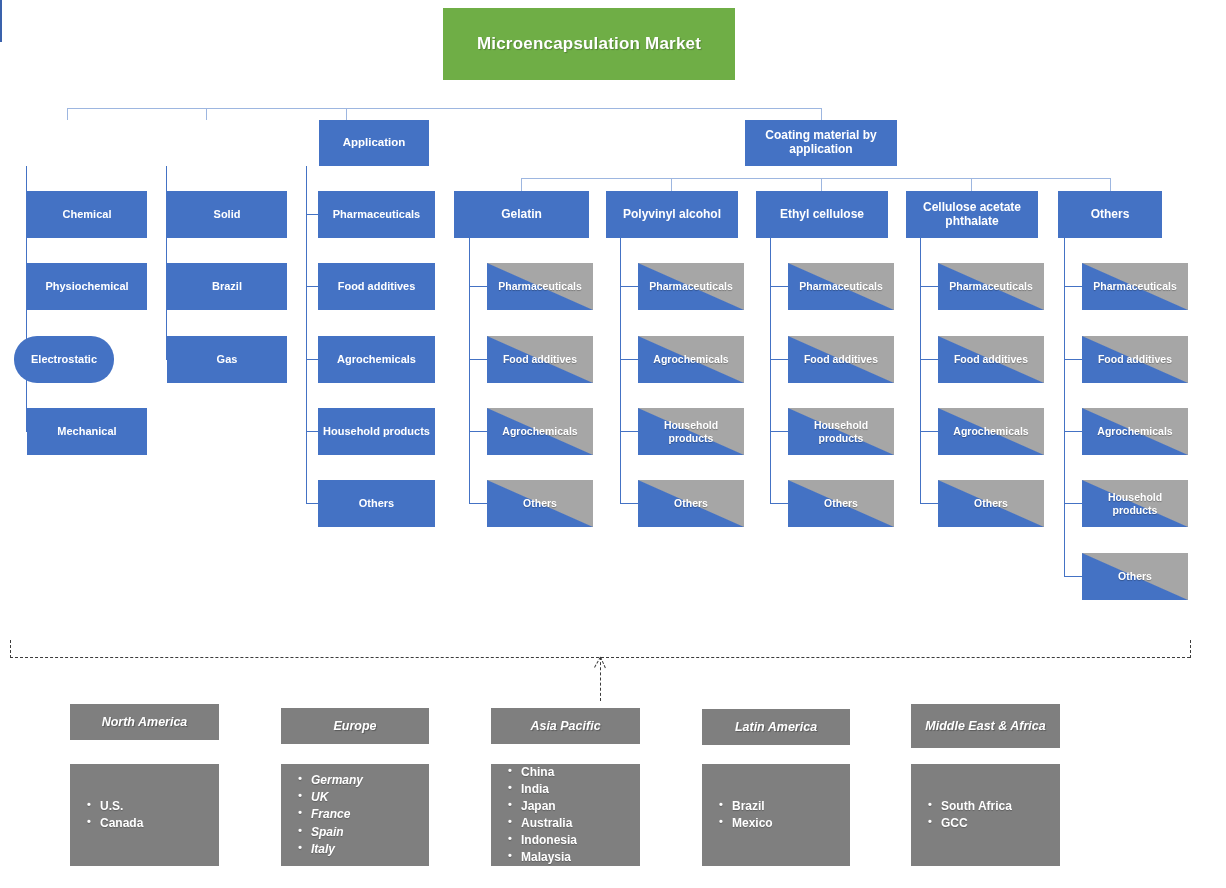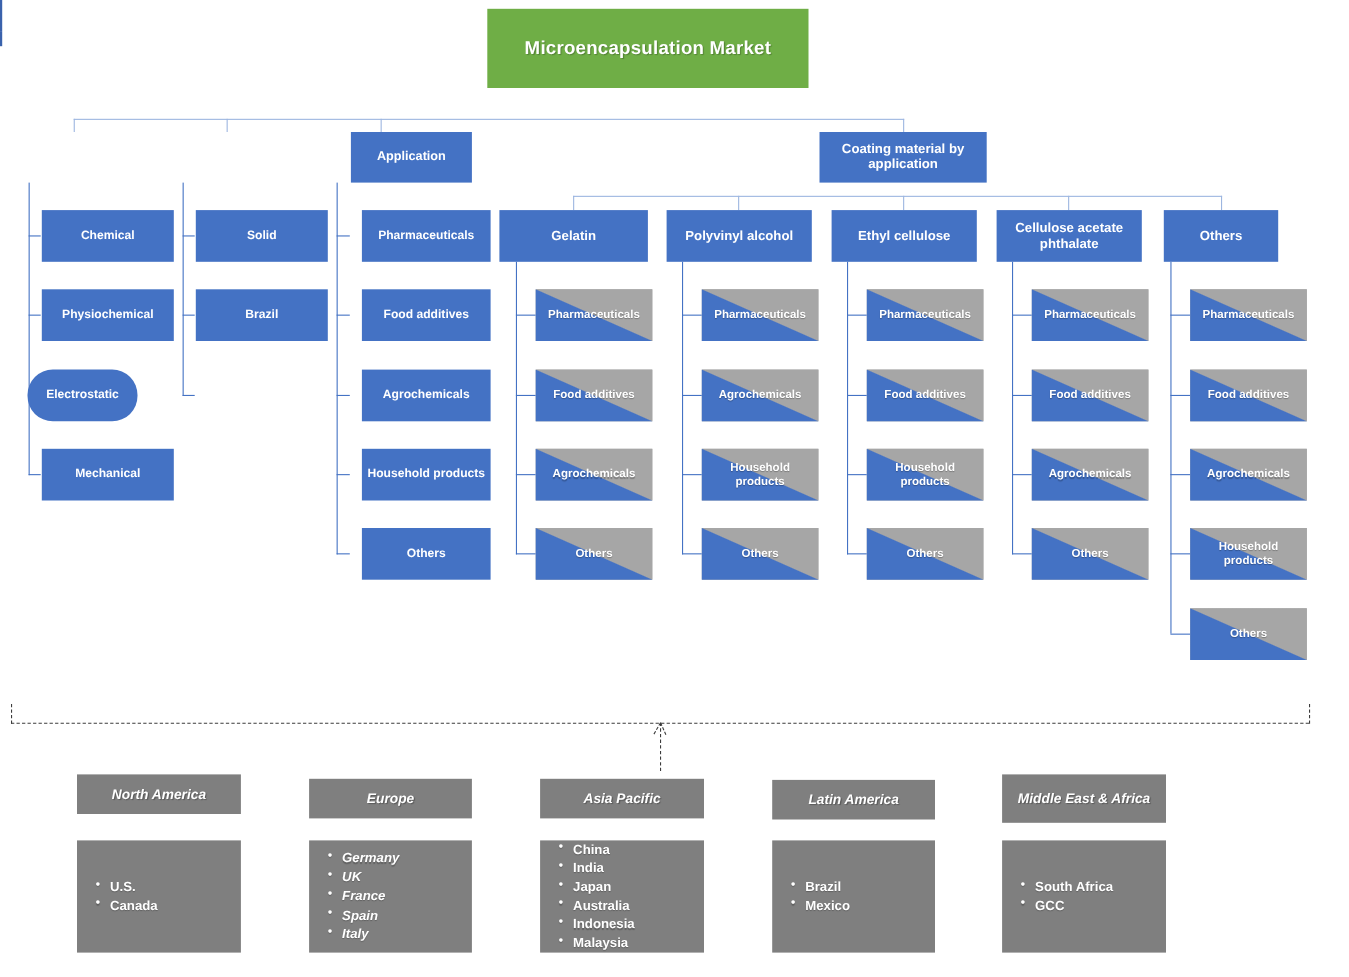--- a/index.html
+++ b/index.html
@@ -44,21 +44,20 @@
   
   .cat-box {
     background: #4472C4;
     font-size: 11.5px;
   }
 
   
   .leaf-box {
     background: #4472C4;
     font-size: 11px;
-    margin-left: 11px;
   }
 
   
   .coat-box {
     background: #4472C4;
     font-size: 12px;
   }
 
   
   .split-box {
@@ -192,20 +191,23 @@
   <div class="line-h" style="left:166px; top:214px; width:11px;"></div>
   <div class="line-h" style="left:166px; top:286px; width:11px;"></div>
   <div class="line-h" style="left:166px; top:359px; width:11px;"></div>
 
   <div class="node leaf-box" style="left:167px; top:191px; width:120px; height:47px;">
     <span>Solid</span>
   </div>
   <div class="node leaf-box" style="left:167px; top:263px; width:120px; height:47px;">
     <span>Brazil</span>
   </div>
+  <div class="node leaf-box" style="left:167px; top:336px; width:120px; height:47px;">
+    <span>Gas</span>
+  </div>
 
   <div class="line-v" style="left:306px; top:166px; height:338px;"></div>
   <div class="line-h" style="left:306px; top:214px; width:12px;"></div>
   <div class="line-h" style="left:306px; top:286px; width:12px;"></div>
   <div class="line-h" style="left:306px; top:359px; width:12px;"></div>
   <div class="line-h" style="left:306px; top:431px; width:12px;"></div>
   <div class="line-h" style="left:306px; top:503px; width:12px;"></div>
 
   <div class="node leaf-box" style="left:318px; top:191px; width:117px; height:47px;">
     <span>Pharmaceuticals</span>

